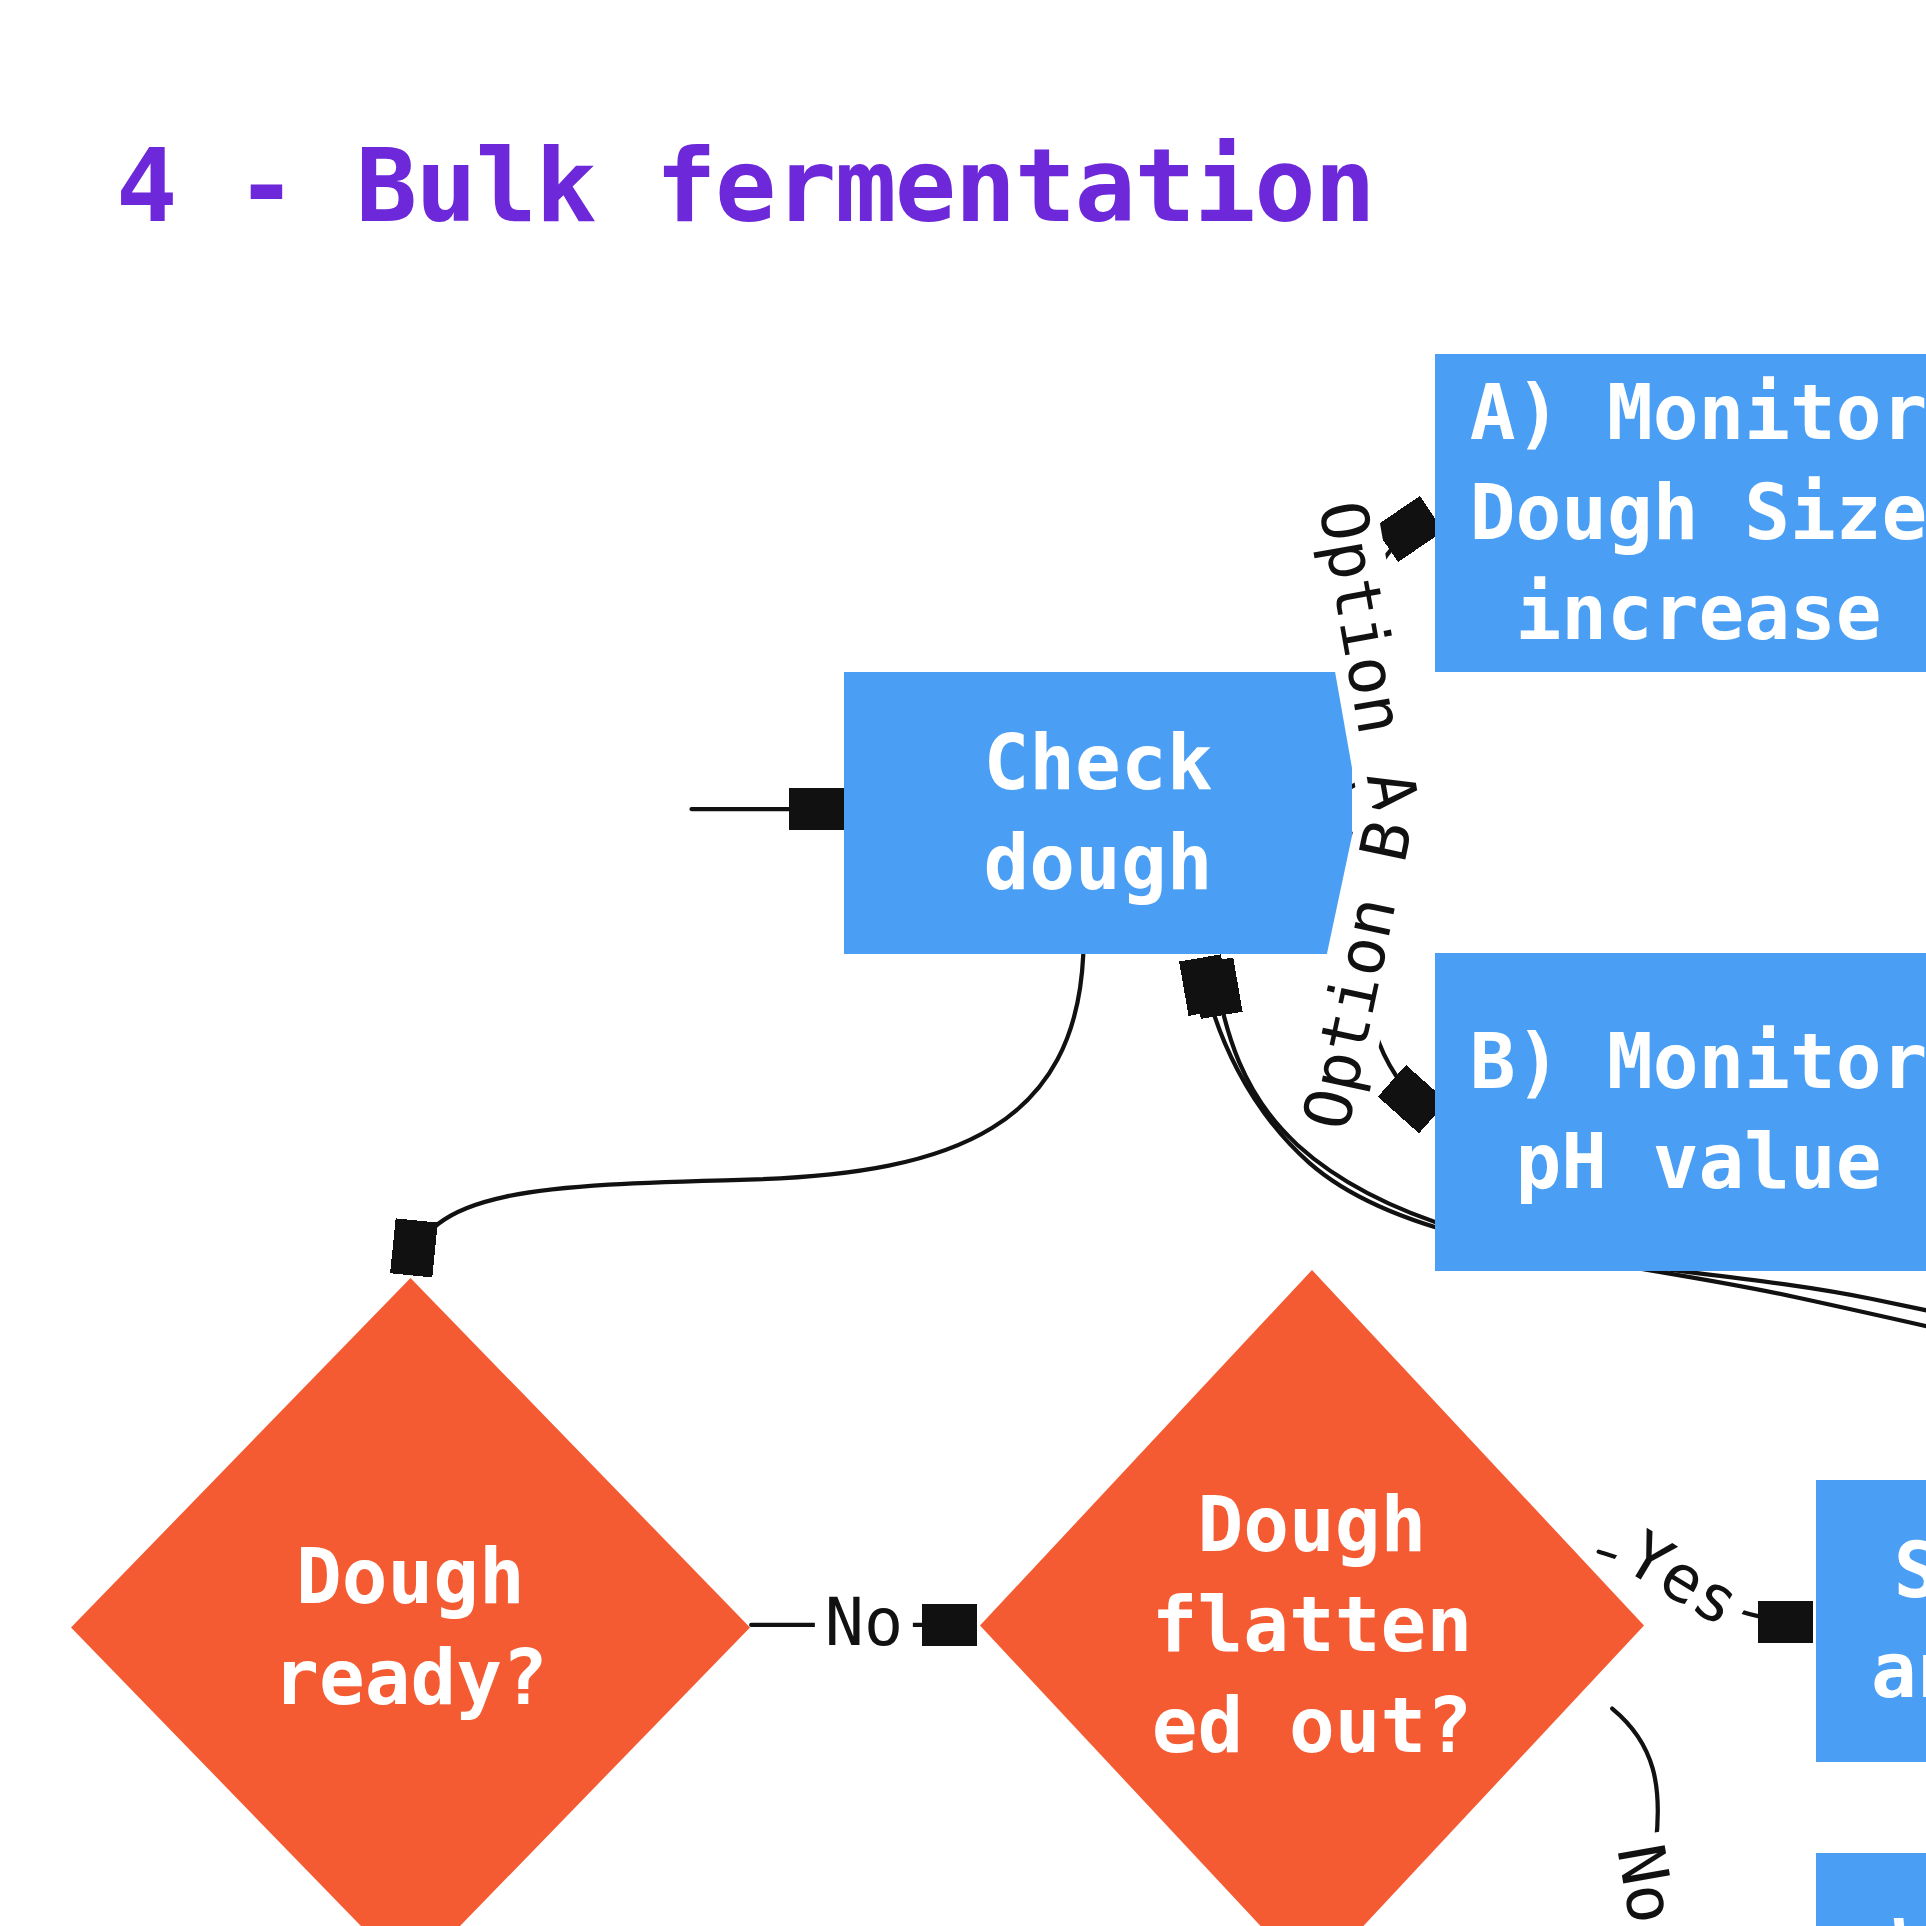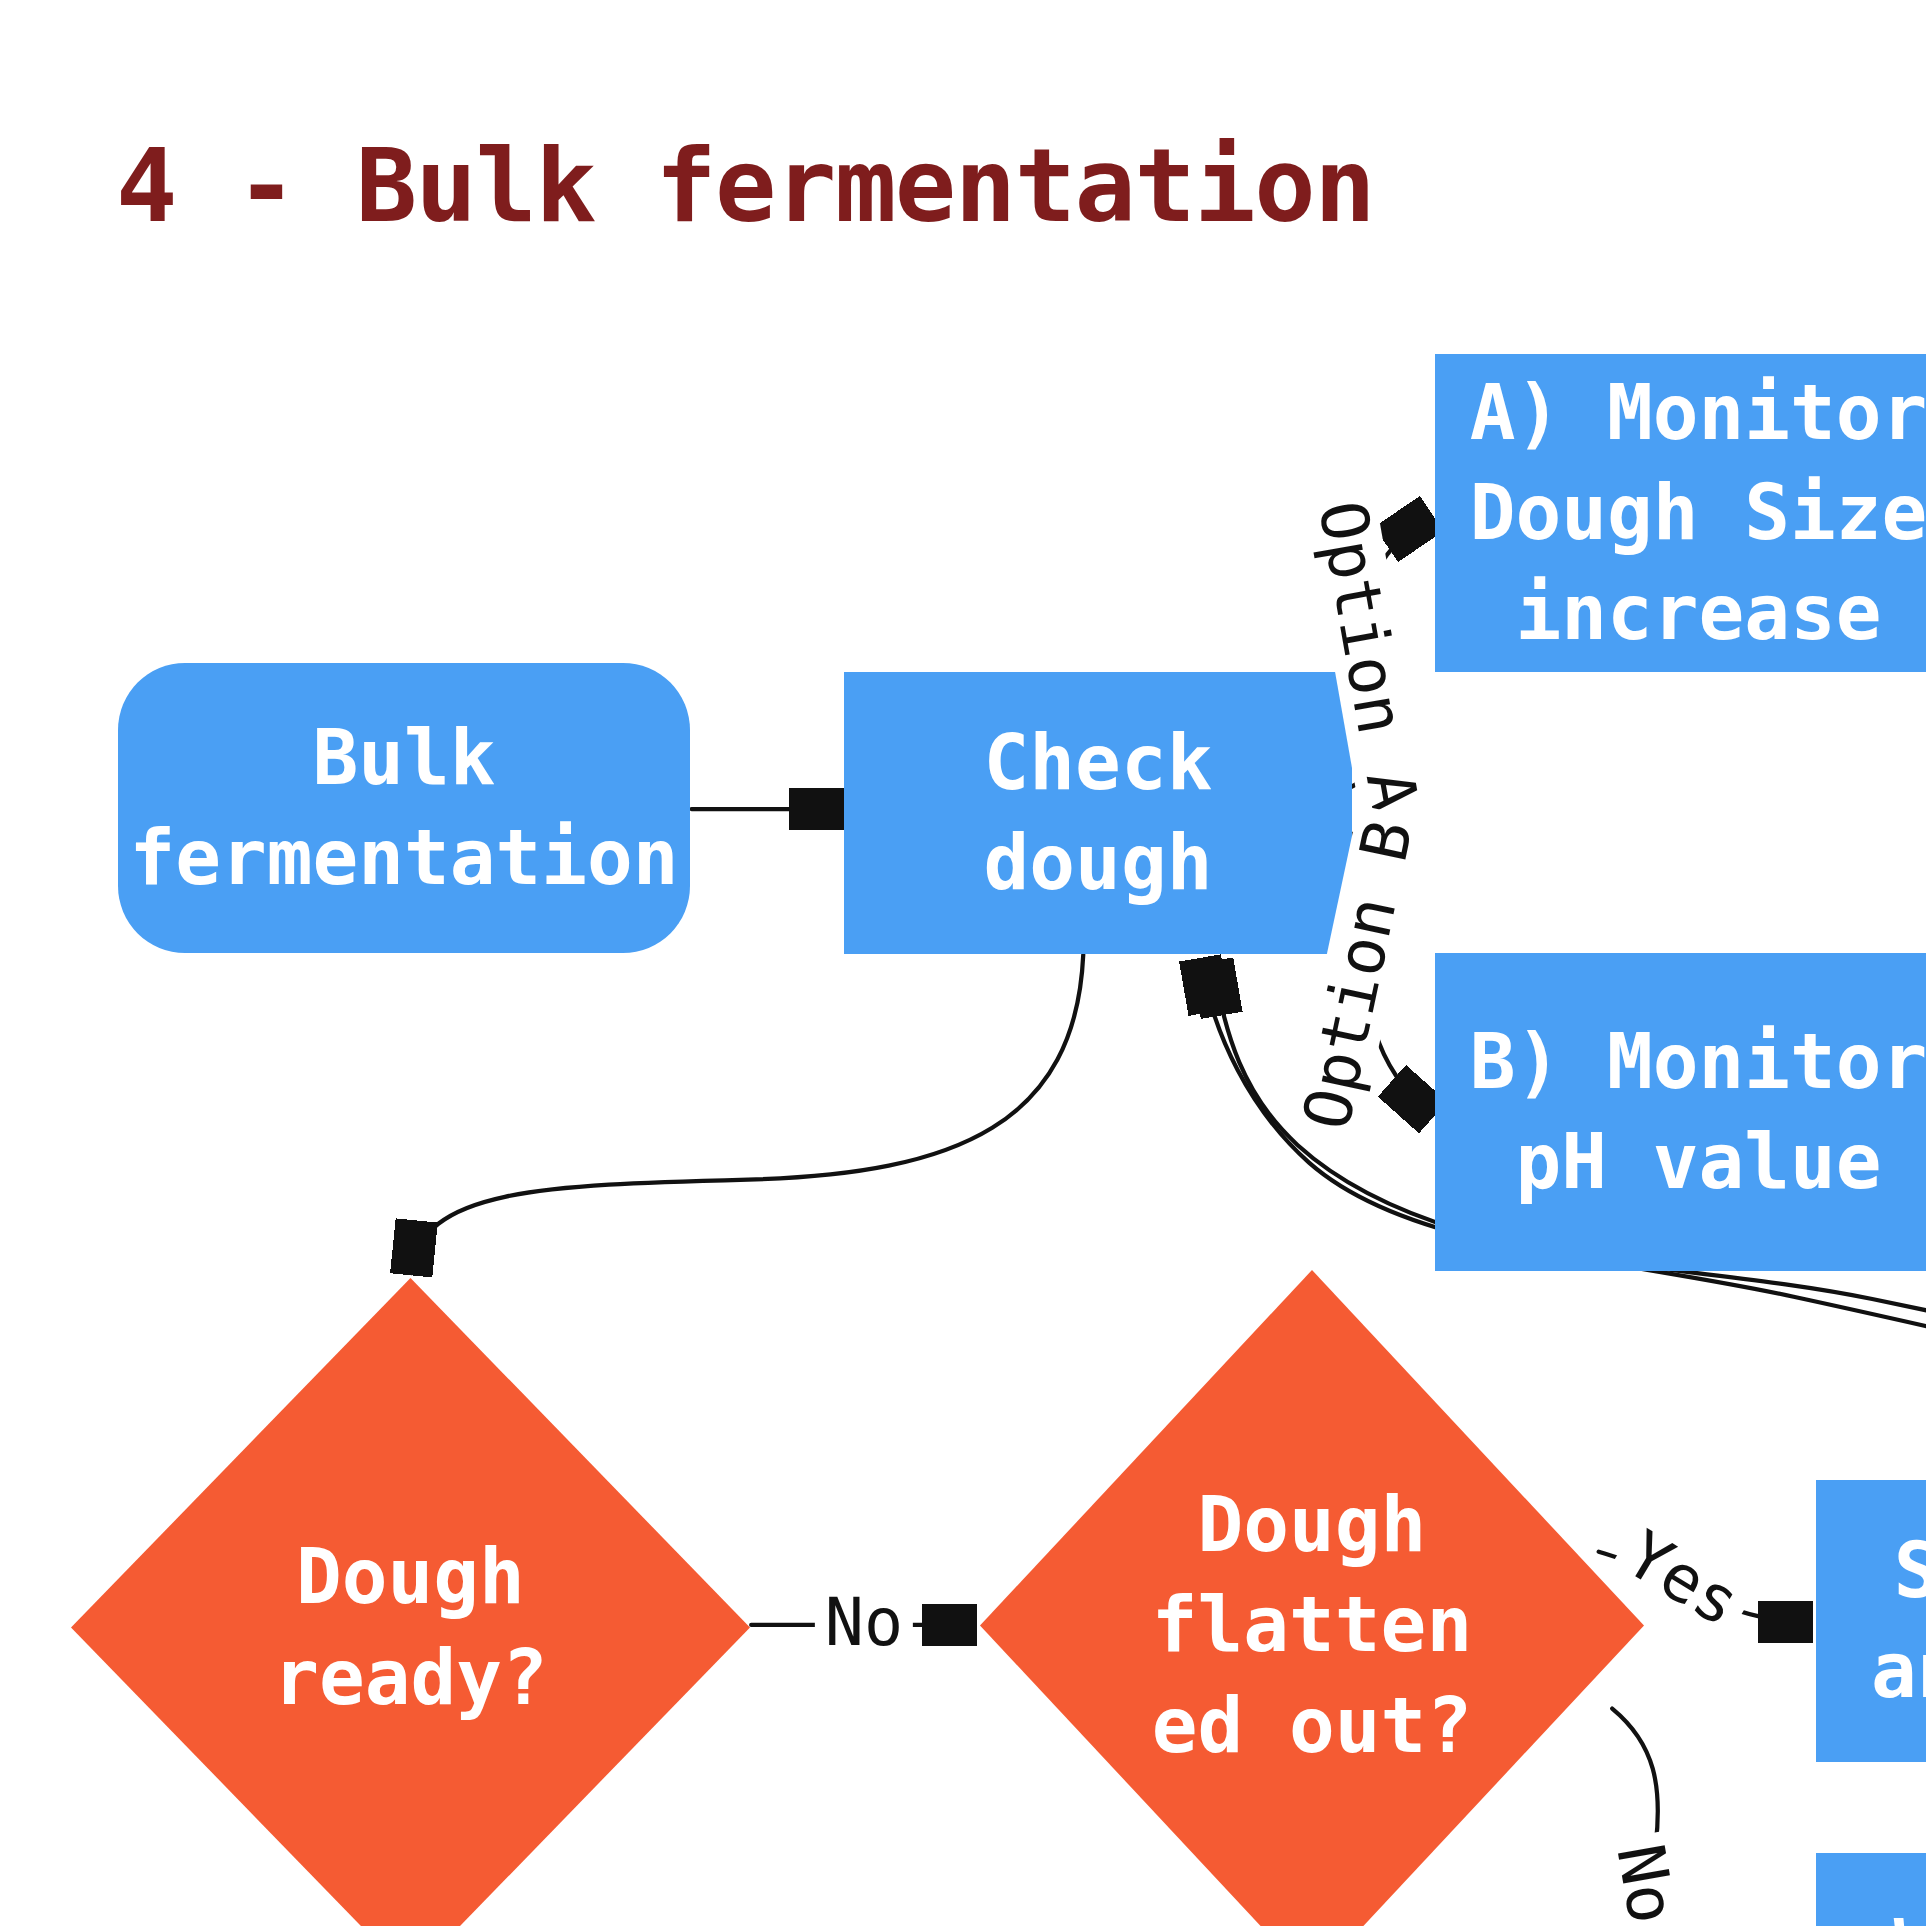--- a/index.html
+++ b/index.html
@@ -6,21 +6,21 @@
   .stage{
     position:relative;
     width:2848px;height:2553px;
     background:#ffffff;
     overflow:hidden;
     font-family:"DejaVu Sans Mono", monospace;
   }
   .page-title{
     position:absolute;left:116px;top:127px;
     font:700 102px/1.15 "DejaVu Sans Mono", monospace;
-    color:#7f1d1d;letter-spacing:-1.5px;white-space:nowrap;
+    color:#6d28d9;letter-spacing:-1.5px;white-space:nowrap;
   }
   svg.connectors{position:absolute;left:0;top:0;width:2848px;height:2553px;}
   svg.connectors path{fill:none;stroke:var(--line-color,#111);stroke-width:11px;stroke-linecap:round;}
   .node{
     position:absolute;display:flex;align-items:center;justify-content:center;
     text-align:center;color:#ffffff;
   }
   .box{background:var(--node-blue,#4a9ff4);}
   .rounded{border-radius:67px;}
   .diamond{background:var(--node-orange,#f55b33);clip-path:polygon(50% 0,100% 50%,50% 100%,0 50%);}
@@ -57,24 +57,20 @@
     <path d="M 5096 2888 C 5246 2898 5348 3012 5512 3002" marker-end="url(#arr)"></path>
     <path d="M 2812 2478 C 2792 2912 2492 3048 1942 3062 C 1402 3076 1090 3086 1068 3305" marker-end="url(#arr)"></path>
     <path d="M 1950 4218 H 2530" marker-end="url(#arr)"></path>
     <path d="M 1066 5140 V 5495" marker-end="url(#arr)"></path>
     <path d="M 4150 4028 C 4235 4055 4295 4072 4420 4142 C 4532 4202 4630 4210 4700 4210" marker-end="url(#arr)"></path>
     <path d="M 4185 4435 C 4298 4528 4315 4640 4298 4790 C 4280 4958 4335 5092 4470 5157 C 4542 5188 4630 5193 4700 5193" marker-end="url(#arr)"></path>
     <path d="M 5952 4200 C 6188 4188 6274 4022 6226 3868 C 6172 3698 5986 3604 5790 3566 C 5600 3528 5240 3452 4860 3372 C 4380 3272 3706 3290 3398 3018 C 3246 2882 3150 2688 3116 2492" marker-end="url(#arr)"></path>
     <path d="M 5952 5186 C 6246 5168 6388 4896 6378 4616 C 6368 4298 6272 4052 6142 3876 C 6022 3712 5846 3626 5656 3588 C 5420 3540 5036 3448 4656 3366 C 4176 3262 3672 3248 3368 2972 C 3226 2842 3180 2686 3148 2500" marker-end="url(#arr)"></path>
   </svg>
 
-  <div class="node box rounded" style="left:118px;top:663px;width:572px;height:290px">
-    <span class="nlabel">Bulk
-fermentation</span>
-  </div>
 
   <div class="node box" style="left:844px;top:672px;width:508px;height:282px">
     <span class="nlabel">Check
 dough</span>
   </div>
 
   <div class="node box" style="left:1435px;top:354px;width:527px;height:318px">
     <span class="nlabel">A) Monitor
 Dough Size
 increase</span>

